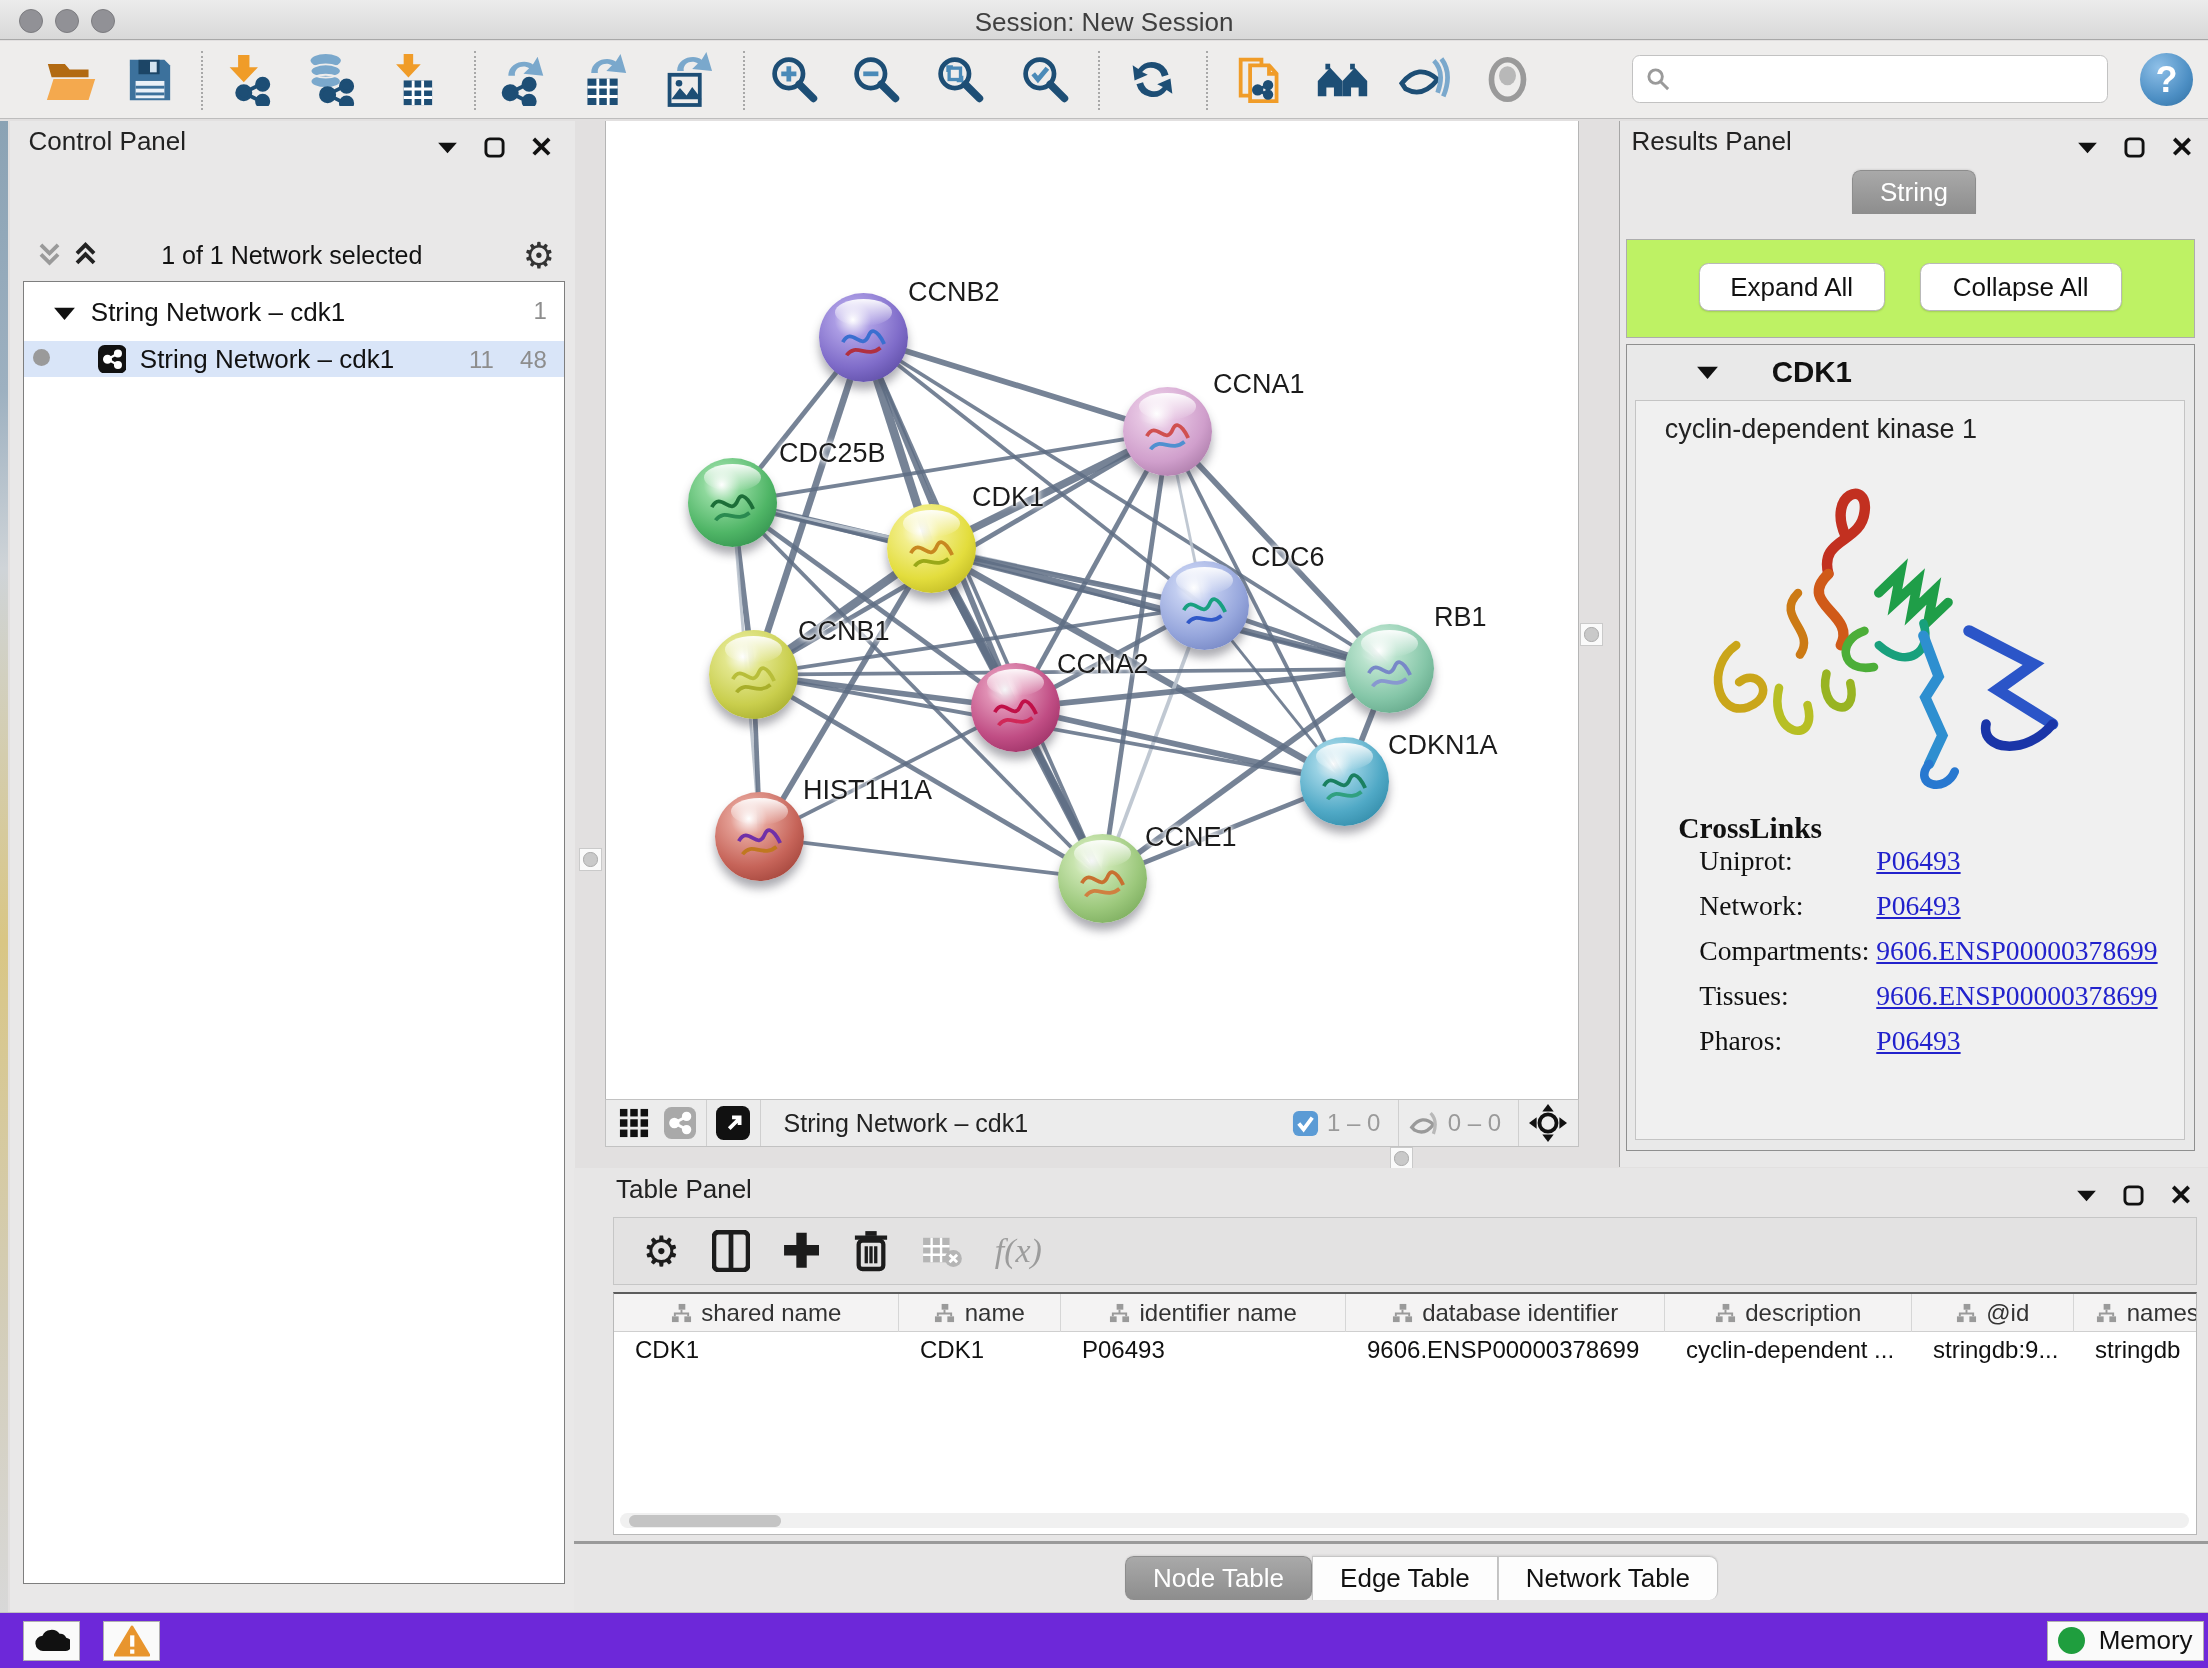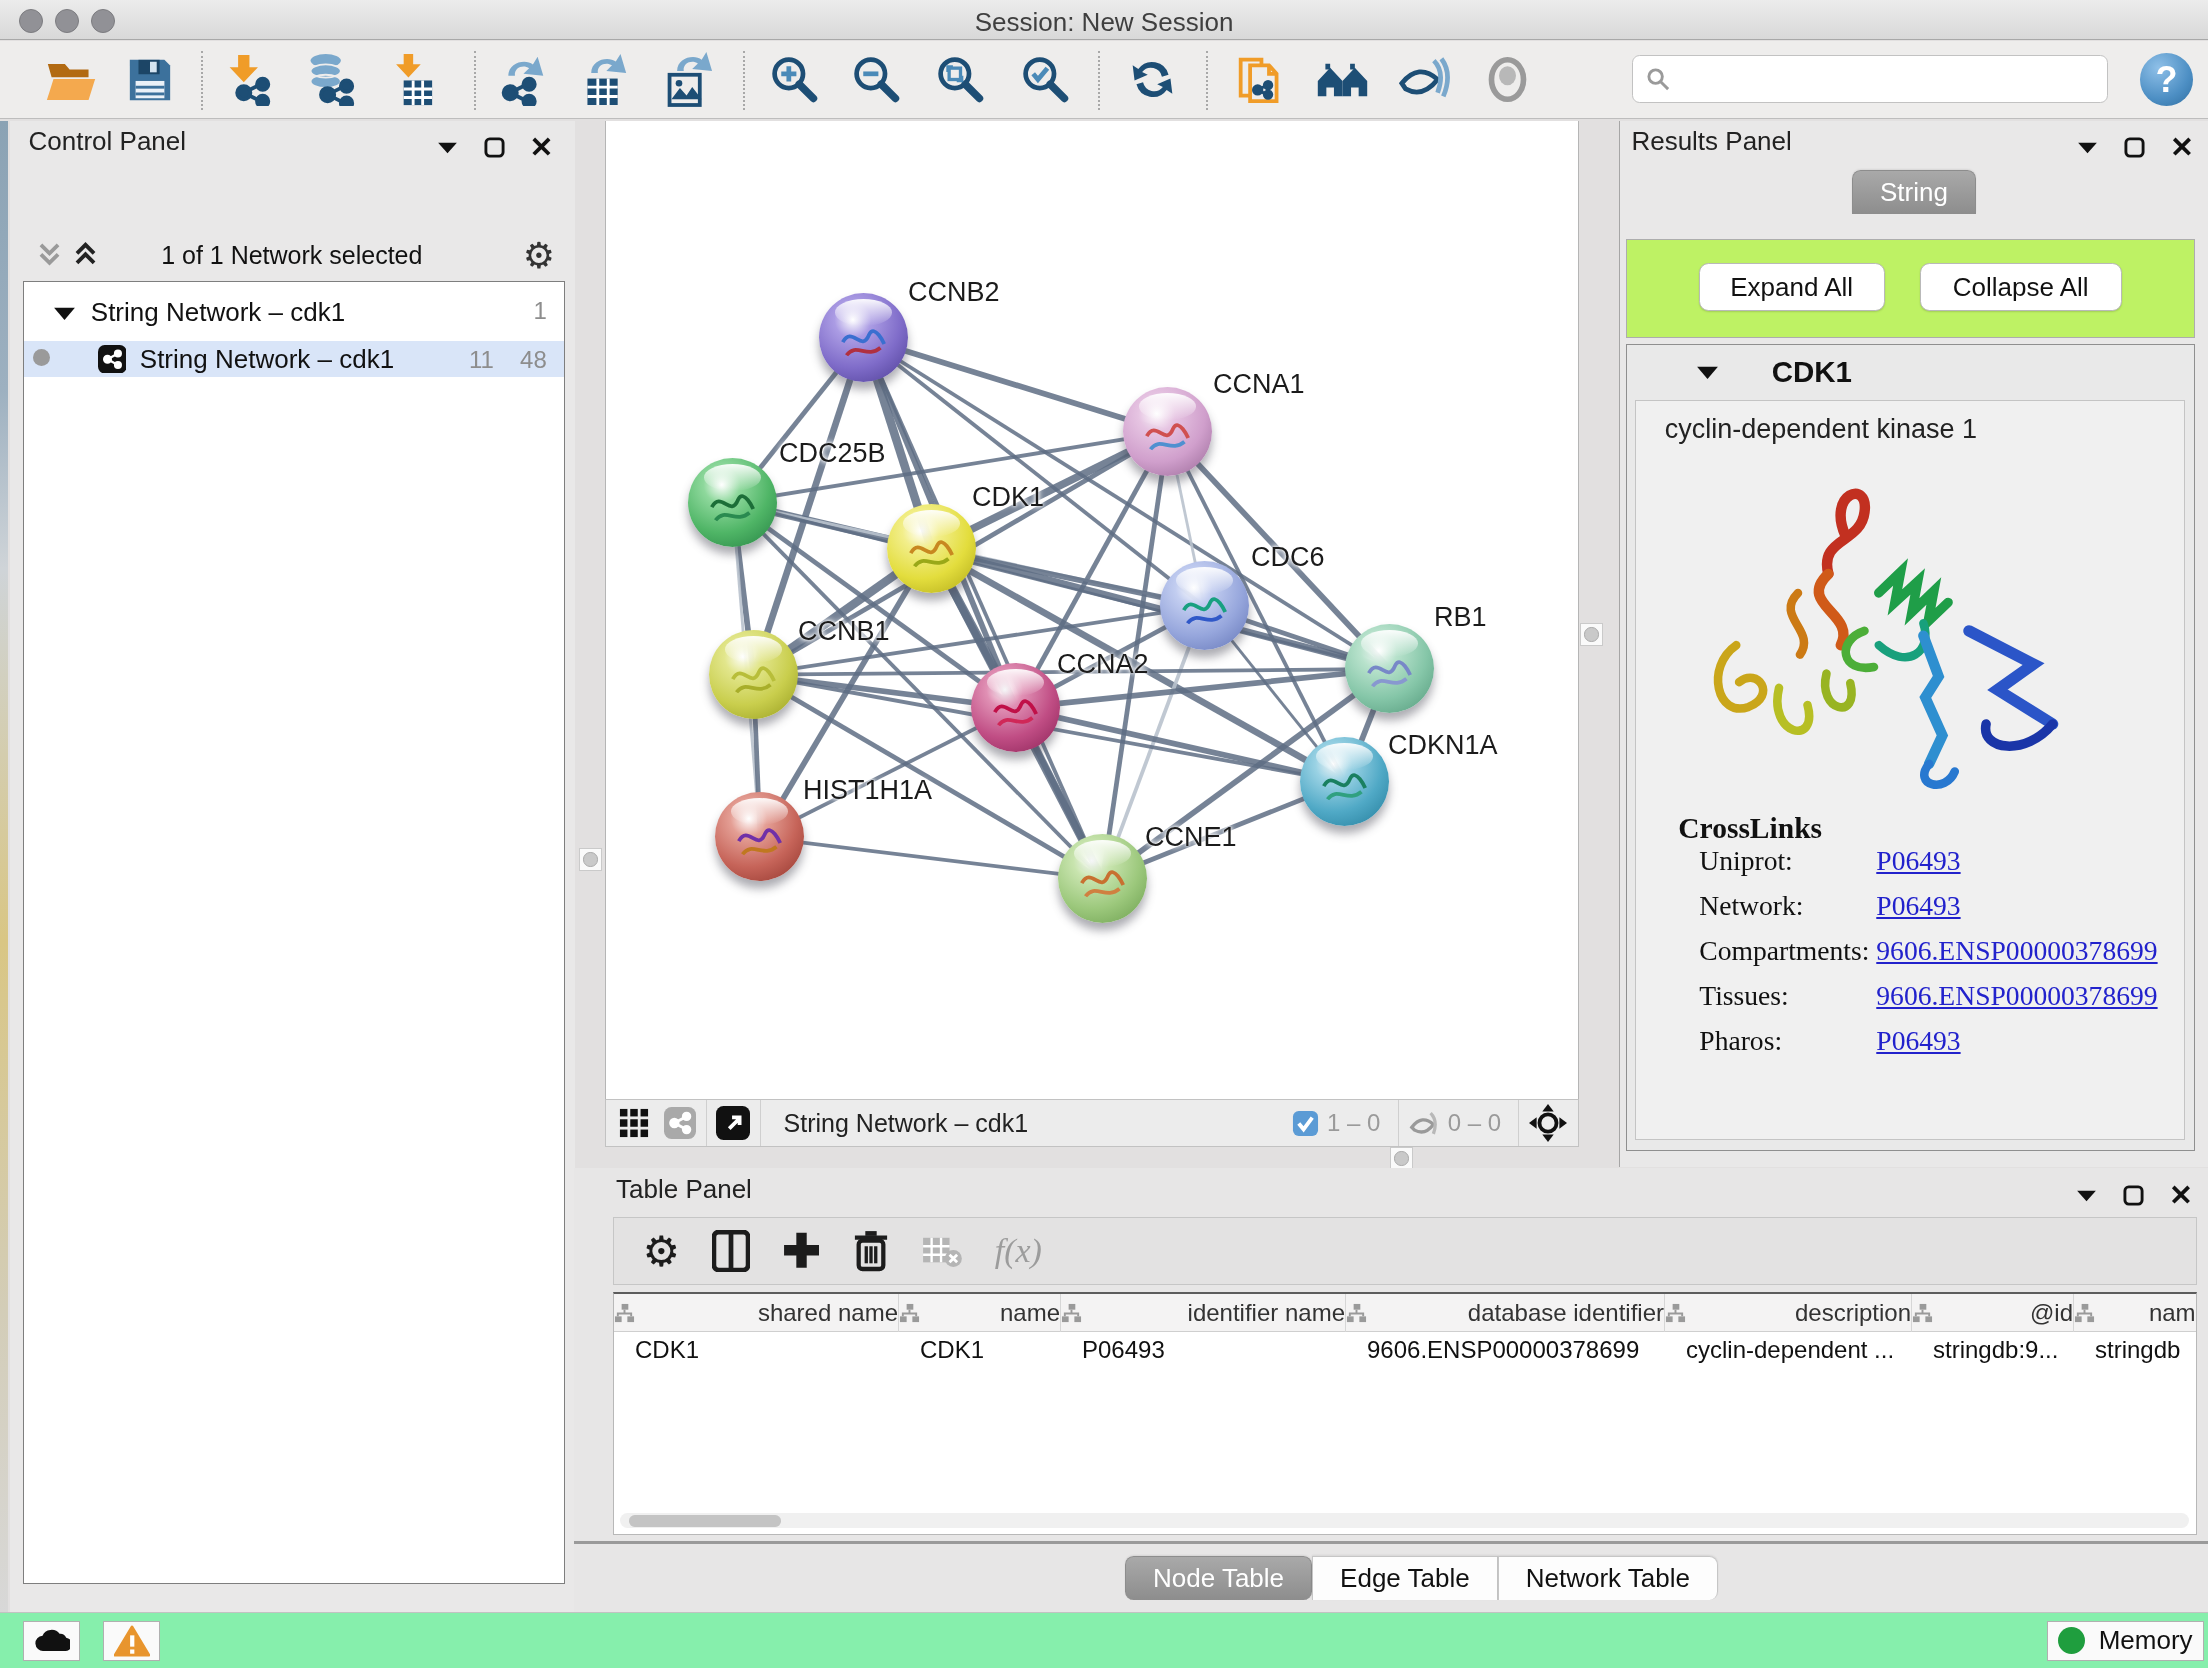--- a/index.html
+++ b/index.html
@@ -93,34 +93,34 @@
   #table-panel { position:absolute; left:574px; top:1168px; width:1634px; height:444px;
     background:#e7e6e6; }
   #tp-toolbar { position:absolute; left:39px; top:49px; width:1584px; height:68px;
     background:#e3e2e2; border:1px solid #c6c6c6; display:flex; align-items:center; gap:32px;
     padding-left:28.5px; }
   #tp-fx { font-family:"Liberation Serif", serif; font-style:italic; font-size:34px; color:#9c9c9c; }
   #tp-table { position:absolute; left:39px; top:124px; width:1584px; height:243px; background:#fff;
     border:1px solid #b8b8b8; border-top:2.9px solid #5c5c5c; overflow:hidden; }
   #tp-headrow { position:absolute; left:0; top:0; height:38px; width:1712px;
     background:#f4f3f3; border-bottom:1px solid #cfcfcf; display:flex; }
-  .th { height:38px; display:flex; align-items:center; justify-content:space-between; gap:9.5px;
+  .th { height:38px; display:flex; align-items:center; justify-content:center; gap:9.5px;
     font-size:24px; color:#333; border-right:1px solid #d6d6d6; }
   #tp-datarow { position:absolute; left:0; top:38px; height:36px; width:1712px; display:flex; }
   .td { height:36px; display:flex; align-items:center; padding-left:21px;
     font-size:24px; color:#111; }
   #tp-hscroll { position:absolute; left:5.7px; bottom:5.7px; width:1569px; height:15px;
     background:#f0f0f0; border-radius:7.6px; }
   #tp-hthumb { position:absolute; left:9.5px; top:1.9px; width:152px; height:11.4px;
     background:#c4c4c4; border-radius:5.7px; }
   #tp-tabs { position:absolute; left:551px; top:388px; display:flex; }
 
   
   #status-bar { position:absolute; left:0; top:1612px; width:2208px; height:56px;
-    background:#86efac; border-top:1.9px solid #c2c2c2; }
+    background:#6d28d9; border-top:1.9px solid #c2c2c2; }
   .sb-btn { position:absolute; top:7.6px; height:40px; background:#fafafa;
     border:1.9px solid #b0b0b0; display:flex; align-items:center; justify-content:center; }
   #memory-dot { width:27px; height:27px; border-radius:50%; background:#1f9e3e; margin-right:13.3px; }
   #memory-label { font-size:26px; color:#111; }
   svg { display:block; }
 </style>
 </head>
 <body>
 
 <div id="titlebar">

